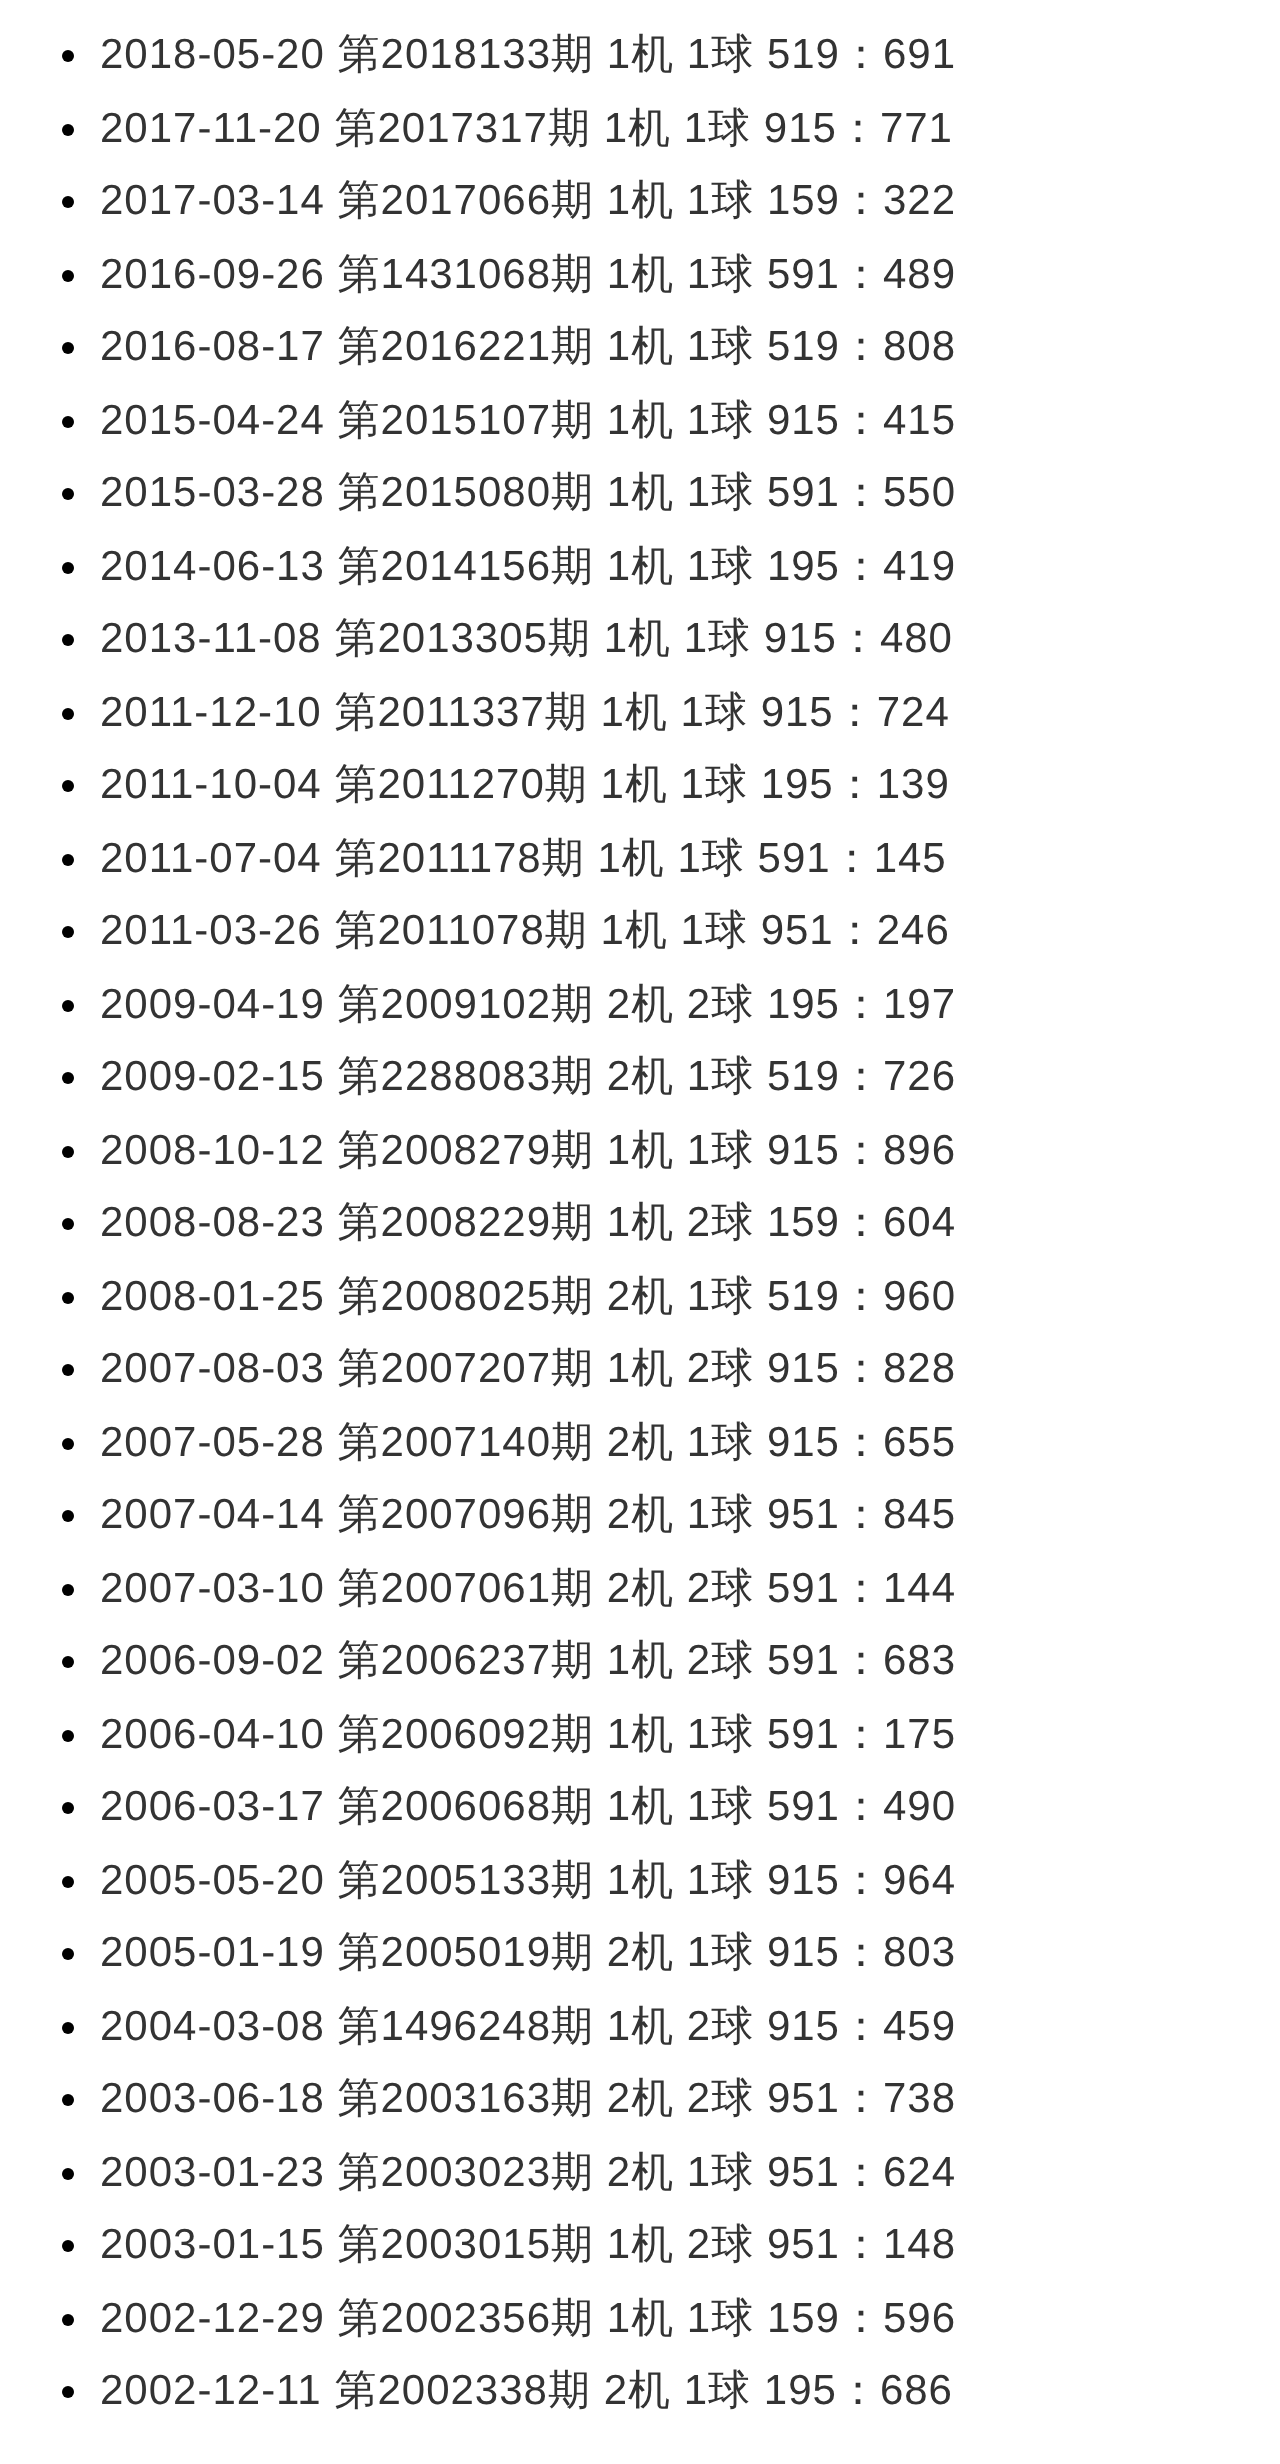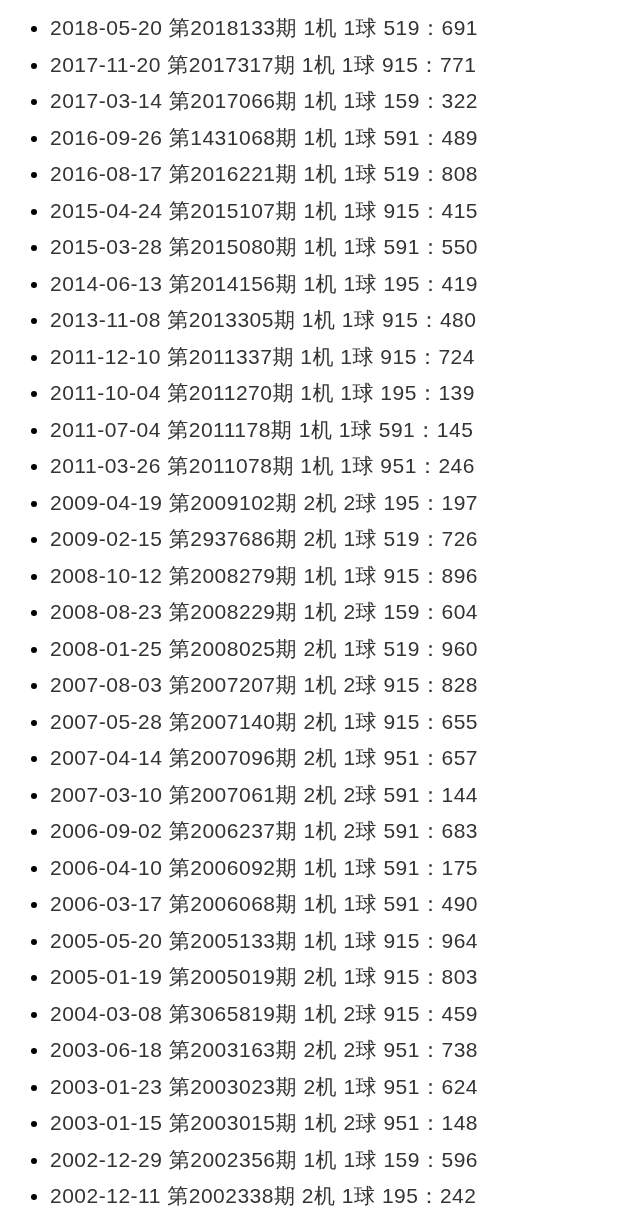--- a/index.html
+++ b/index.html
@@ -35,32 +35,32 @@
     <li><span>2016-08-17</span> <span>第</span><span>2016221</span><span>期</span> <span>1</span><span>机</span> <span>1</span><span>球</span> <span>519</span><span>：</span><span>808</span></li>
     <li><span>2015-04-24</span> <span>第</span><span>2015107</span><span>期</span> <span>1</span><span>机</span> <span>1</span><span>球</span> <span>915</span><span>：</span><span>415</span></li>
     <li><span>2015-03-28</span> <span>第</span><span>2015080</span><span>期</span> <span>1</span><span>机</span> <span>1</span><span>球</span> <span>591</span><span>：</span><span>550</span></li>
     <li><span>2014-06-13</span> <span>第</span><span>2014156</span><span>期</span> <span>1</span><span>机</span> <span>1</span><span>球</span> <span>195</span><span>：</span><span>419</span></li>
     <li><span>2013-11-08</span> <span>第</span><span>2013305</span><span>期</span> <span>1</span><span>机</span> <span>1</span><span>球</span> <span>915</span><span>：</span><span>480</span></li>
     <li><span>2011-12-10</span> <span>第</span><span>2011337</span><span>期</span> <span>1</span><span>机</span> <span>1</span><span>球</span> <span>915</span><span>：</span><span>724</span></li>
     <li><span>2011-10-04</span> <span>第</span><span>2011270</span><span>期</span> <span>1</span><span>机</span> <span>1</span><span>球</span> <span>195</span><span>：</span><span>139</span></li>
     <li><span>2011-07-04</span> <span>第</span><span>2011178</span><span>期</span> <span>1</span><span>机</span> <span>1</span><span>球</span> <span>591</span><span>：</span><span>145</span></li>
     <li><span>2011-03-26</span> <span>第</span><span>2011078</span><span>期</span> <span>1</span><span>机</span> <span>1</span><span>球</span> <span>951</span><span>：</span><span>246</span></li>
     <li><span>2009-04-19</span> <span>第</span><span>2009102</span><span>期</span> <span>2</span><span>机</span> <span>2</span><span>球</span> <span>195</span><span>：</span><span>197</span></li>
-    <li><span>2009-02-15</span> <span>第</span><span>2937686</span><span>期</span> <span>2</span><span>机</span> <span>1</span><span>球</span> <span>519</span><span>：</span><span>726</span></li>
+    <li><span>2009-02-15</span> <span>第</span><span>2288083</span><span>期</span> <span>2</span><span>机</span> <span>1</span><span>球</span> <span>519</span><span>：</span><span>726</span></li>
     <li><span>2008-10-12</span> <span>第</span><span>2008279</span><span>期</span> <span>1</span><span>机</span> <span>1</span><span>球</span> <span>915</span><span>：</span><span>896</span></li>
     <li><span>2008-08-23</span> <span>第</span><span>2008229</span><span>期</span> <span>1</span><span>机</span> <span>2</span><span>球</span> <span>159</span><span>：</span><span>604</span></li>
     <li><span>2008-01-25</span> <span>第</span><span>2008025</span><span>期</span> <span>2</span><span>机</span> <span>1</span><span>球</span> <span>519</span><span>：</span><span>960</span></li>
     <li><span>2007-08-03</span> <span>第</span><span>2007207</span><span>期</span> <span>1</span><span>机</span> <span>2</span><span>球</span> <span>915</span><span>：</span><span>828</span></li>
     <li><span>2007-05-28</span> <span>第</span><span>2007140</span><span>期</span> <span>2</span><span>机</span> <span>1</span><span>球</span> <span>915</span><span>：</span><span>655</span></li>
-    <li><span>2007-04-14</span> <span>第</span><span>2007096</span><span>期</span> <span>2</span><span>机</span> <span>1</span><span>球</span> <span>951</span><span>：</span><span>657</span></li>
+    <li><span>2007-04-14</span> <span>第</span><span>2007096</span><span>期</span> <span>2</span><span>机</span> <span>1</span><span>球</span> <span>951</span><span>：</span><span>845</span></li>
     <li><span>2007-03-10</span> <span>第</span><span>2007061</span><span>期</span> <span>2</span><span>机</span> <span>2</span><span>球</span> <span>591</span><span>：</span><span>144</span></li>
     <li><span>2006-09-02</span> <span>第</span><span>2006237</span><span>期</span> <span>1</span><span>机</span> <span>2</span><span>球</span> <span>591</span><span>：</span><span>683</span></li>
     <li><span>2006-04-10</span> <span>第</span><span>2006092</span><span>期</span> <span>1</span><span>机</span> <span>1</span><span>球</span> <span>591</span><span>：</span><span>175</span></li>
     <li><span>2006-03-17</span> <span>第</span><span>2006068</span><span>期</span> <span>1</span><span>机</span> <span>1</span><span>球</span> <span>591</span><span>：</span><span>490</span></li>
     <li><span>2005-05-20</span> <span>第</span><span>2005133</span><span>期</span> <span>1</span><span>机</span> <span>1</span><span>球</span> <span>915</span><span>：</span><span>964</span></li>
     <li><span>2005-01-19</span> <span>第</span><span>2005019</span><span>期</span> <span>2</span><span>机</span> <span>1</span><span>球</span> <span>915</span><span>：</span><span>803</span></li>
-    <li><span>2004-03-08</span> <span>第</span><span>3065819</span><span>期</span> <span>1</span><span>机</span> <span>2</span><span>球</span> <span>915</span><span>：</span><span>459</span></li>
+    <li><span>2004-03-08</span> <span>第</span><span>1496248</span><span>期</span> <span>1</span><span>机</span> <span>2</span><span>球</span> <span>915</span><span>：</span><span>459</span></li>
     <li><span>2003-06-18</span> <span>第</span><span>2003163</span><span>期</span> <span>2</span><span>机</span> <span>2</span><span>球</span> <span>951</span><span>：</span><span>738</span></li>
     <li><span>2003-01-23</span> <span>第</span><span>2003023</span><span>期</span> <span>2</span><span>机</span> <span>1</span><span>球</span> <span>951</span><span>：</span><span>624</span></li>
     <li><span>2003-01-15</span> <span>第</span><span>2003015</span><span>期</span> <span>1</span><span>机</span> <span>2</span><span>球</span> <span>951</span><span>：</span><span>148</span></li>
     <li><span>2002-12-29</span> <span>第</span><span>2002356</span><span>期</span> <span>1</span><span>机</span> <span>1</span><span>球</span> <span>159</span><span>：</span><span>596</span></li>
-    <li><span>2002-12-11</span> <span>第</span><span>2002338</span><span>期</span> <span>2</span><span>机</span> <span>1</span><span>球</span> <span>195</span><span>：</span><span>242</span></li>
+    <li><span>2002-12-11</span> <span>第</span><span>2002338</span><span>期</span> <span>2</span><span>机</span> <span>1</span><span>球</span> <span>195</span><span>：</span><span>686</span></li>
   </ul>
 
 </body></html>

